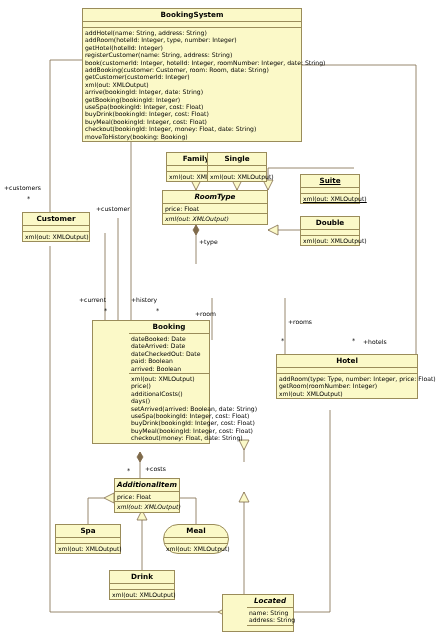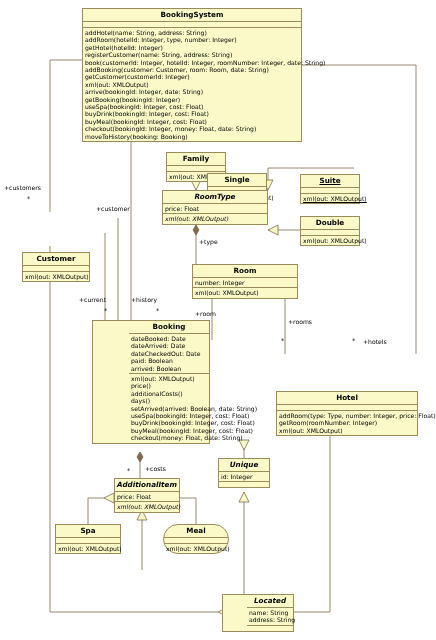--- a/index.html
+++ b/index.html
@@ -118,21 +118,21 @@
   </div>
 
   <div class="cls" style="left:166px;top:152px;width:60px;">
     <div class="hdr">Family</div>
     <div class="sec empty"></div>
     <div class="sec">
       <div class="row">xml(out: XMLOutput)</div>
     </div>
   </div>
 
-  <div class="cls" style="left:207px;top:152px;width:60px;margin-top:21px;">
+  <div class="cls" style="left:207px;top:152px;width:60px;">
     <div class="hdr">Single</div>
     <div class="sec empty"></div>
     <div class="sec">
       <div class="row">xml(out: XMLOutput)</div>
     </div>
   </div>
 
   <div class="cls" style="left:300px;top:174px;width:60px;text-decoration:underline;">
     <div class="hdr">Suite</div>
     <div class="sec empty"></div>
@@ -152,37 +152,28 @@
   <div class="cls" style="left:162px;top:190px;width:106px;">
     <div class="hdr italic">RoomType</div>
     <div class="sec">
       <div class="row">price: Float</div>
     </div>
     <div class="sec">
       <div class="row italic">xml(out: XMLOutput)</div>
     </div>
   </div>
 
-  <div class="cls" style="left:22px;top:212px;width:68px;margin-top:40px;">
+  <div class="cls" style="left:22px;top:212px;width:68px;">
     <div class="hdr">Customer</div>
     <div class="sec empty"></div>
     <div class="sec">
       <div class="row">xml(out: XMLOutput)</div>
     </div>
   </div>
 
-  <div class="cls" style="left:192px;top:264px;width:106px;">
-    <div class="hdr">Room</div>
-    <div class="sec">
-      <div class="row">number: Integer</div>
-    </div>
-    <div class="sec">
-      <div class="row">xml(out: XMLOutput)</div>
-    </div>
-  </div>
 
   <div class="cls" style="left:92px;top:320px;width:118px;padding-left:36px;">
     <div class="hdr">Booking</div>
     <div class="sec">
       <div class="row">dateBooked: Date</div>
       <div class="row">dateArrived: Date</div>
       <div class="row">dateCheckedOut: Date</div>
       <div class="row">paid: Boolean</div>
       <div class="row">arrived: Boolean</div>
     </div>
@@ -192,37 +183,30 @@
       <div class="row">additionalCosts()</div>
       <div class="row">days()</div>
       <div class="row">setArrived(arrived: Boolean, date: String)</div>
       <div class="row">useSpa(bookingId: Integer, cost: Float)</div>
       <div class="row">buyDrink(bookingId: Integer, cost: Float)</div>
       <div class="row">buyMeal(bookingId: Integer, cost: Float)</div>
       <div class="row">checkout(money: Float, date: String)</div>
     </div>
   </div>
 
-  <div class="cls" style="left:276px;top:354px;width:142px;margin-top:37px;">
+  <div class="cls" style="left:276px;top:354px;width:142px;">
     <div class="hdr">Hotel</div>
     <div class="sec empty"></div>
     <div class="sec">
       <div class="row">addRoom(type: Type, number: Integer, price: Float)</div>
       <div class="row">getRoom(roomNumber: Integer)</div>
       <div class="row">xml(out: XMLOutput)</div>
     </div>
   </div>
 
-  <div class="cls" style="left:218px;top:458px;width:52px;">
-    <div class="hdr italic">Unique</div>
-    <div class="sec">
-      <div class="row">id: Integer</div>
-    </div>
-    <div class="sec empty"></div>
-  </div>
 
   <div class="cls" style="left:114px;top:478px;width:66px;">
     <div class="hdr italic">AdditionalItem</div>
     <div class="sec">
       <div class="row">price: Float</div>
     </div>
     <div class="sec">
       <div class="row italic">xml(out: XMLOutput)</div>
     </div>
   </div>
@@ -236,20 +220,27 @@
   </div>
 
   <div class="cls" style="left:163px;top:524px;width:66px;border-radius:15px;">
     <div class="hdr">Meal</div>
     <div class="sec empty"></div>
     <div class="sec">
       <div class="row">xml(out: XMLOutput)</div>
     </div>
   </div>
 
+  <div class="cls" style="left:109px;top:570px;width:66px;">
+    <div class="hdr">Drink</div>
+    <div class="sec empty"></div>
+    <div class="sec">
+      <div class="row">xml(out: XMLOutput)</div>
+    </div>
+  </div>
 
   <div class="cls" style="left:222px;top:594px;width:72px;padding-left:24px;">
     <div class="hdr italic">Located</div>
     <div class="sec">
       <div class="row">name: String</div>
       <div class="row">address: String</div>
     </div>
     <div class="sec empty"></div>
   </div>
 

